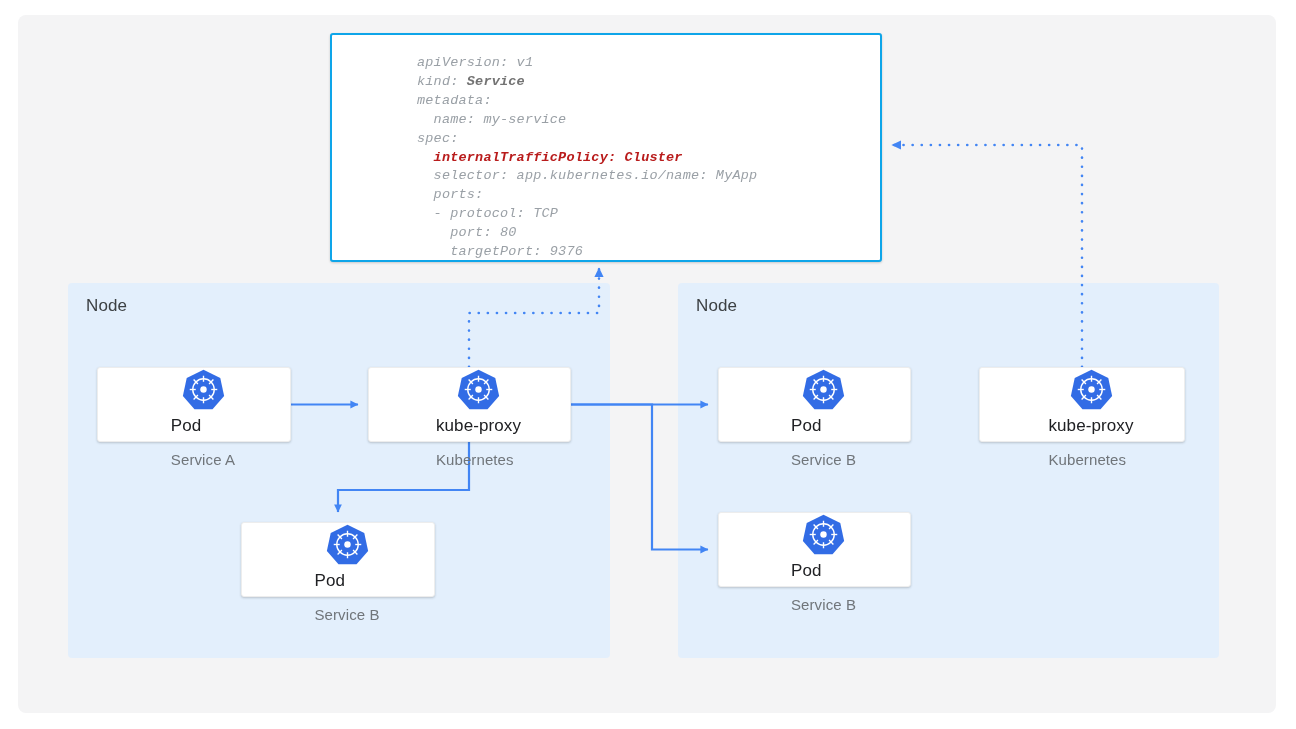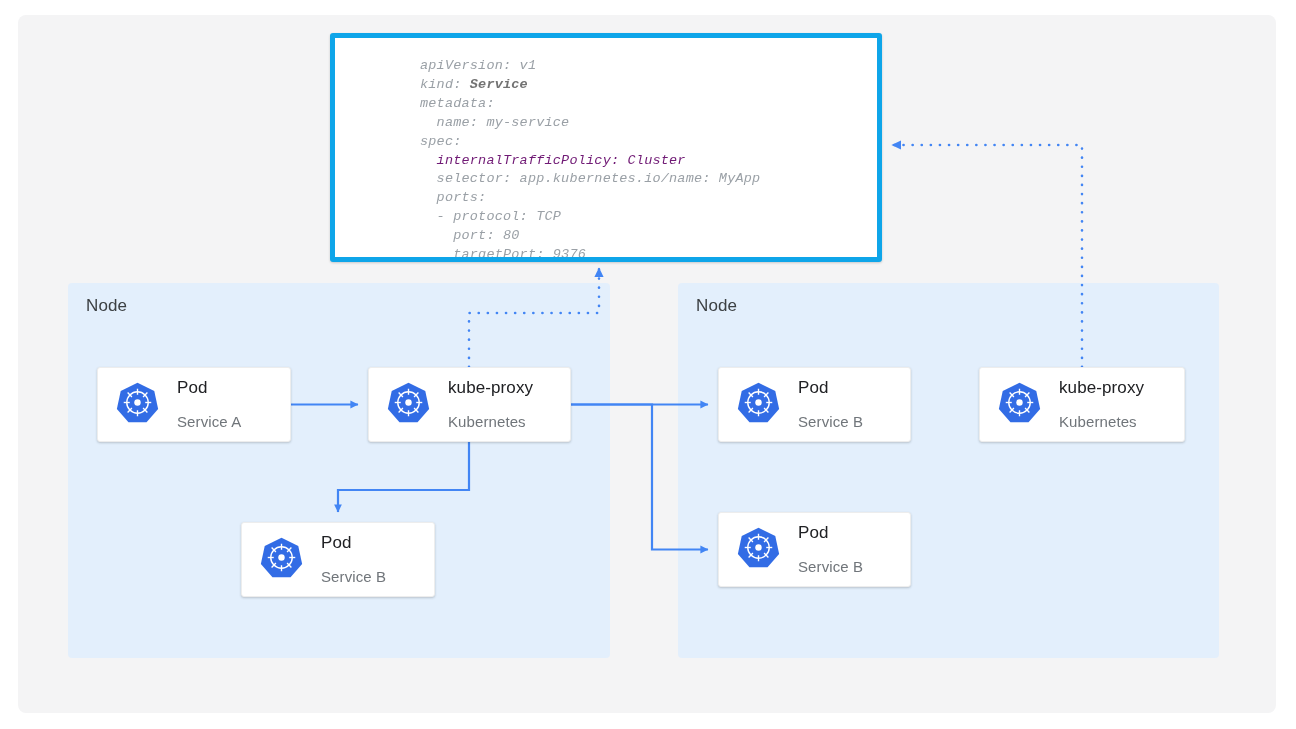--- a/index.html
+++ b/index.html
@@ -41,20 +41,21 @@
   }
   .card {
     position: absolute;
     background: #ffffff;
     border: 1px solid #ededed;
     border-radius: 3px;
     box-shadow: 0 1px 2px rgba(60,64,67,0.18), 0 1px 3px rgba(60,64,67,0.08);
     display: flex;
     align-items: center;
     box-sizing: border-box;
+    flex-direction: column;
   }
   .card .k8s-icon { margin-left: 18px; flex: 0 0 auto; }
   .card .card-text {
     margin-left: 18px;
     display: flex;
     flex-direction: column;
     justify-content: center;
     line-height: 1.25;
   }
   .card-title {
@@ -75,21 +76,21 @@
   #pod-b-bottom { left: 718px; top: 512px; width: 193px; height: 75px; }
   #kube-right   { left: 979px; top: 367px; width: 206px; height: 75px; }
 
   .yaml-box {
     position: absolute;
     left: 330px;
     top: 33px;
     width: 552px;
     height: 229px;
     background: #ffffff;
-    border: 5px solid #0ea5e9;
+    border: 2px solid #0ea5e9;
     border-radius: 3px;
     box-shadow: 0 1px 2px rgba(60,64,67,0.16), 0 1px 3px rgba(60,64,67,0.08);
     box-sizing: border-box;
     overflow: hidden;
   }
   .yaml-code {
     position: absolute;
     left: 85px;
     top: 19px;
     font-family: "Liberation Mono", "DejaVu Sans Mono", monospace;
@@ -98,22 +99,22 @@
     line-height: 18.9px;
     color: #9aa0a6;
     white-space: pre;
     letter-spacing: 0.2px;
   }
   .yaml-line .em {
     font-weight: bold;
     color: #737373;
   }
   .yaml-line.bold {
-    font-weight: normal;
-    color: #701a75;
+    font-weight: bold;
+    color: #b91c1c;
   }
   svg.overlay {
     position: absolute;
     left: 0; top: 0;
     width: 1296px;
     height: 729px;
     pointer-events: none;
   }
 </style>
 </head>

